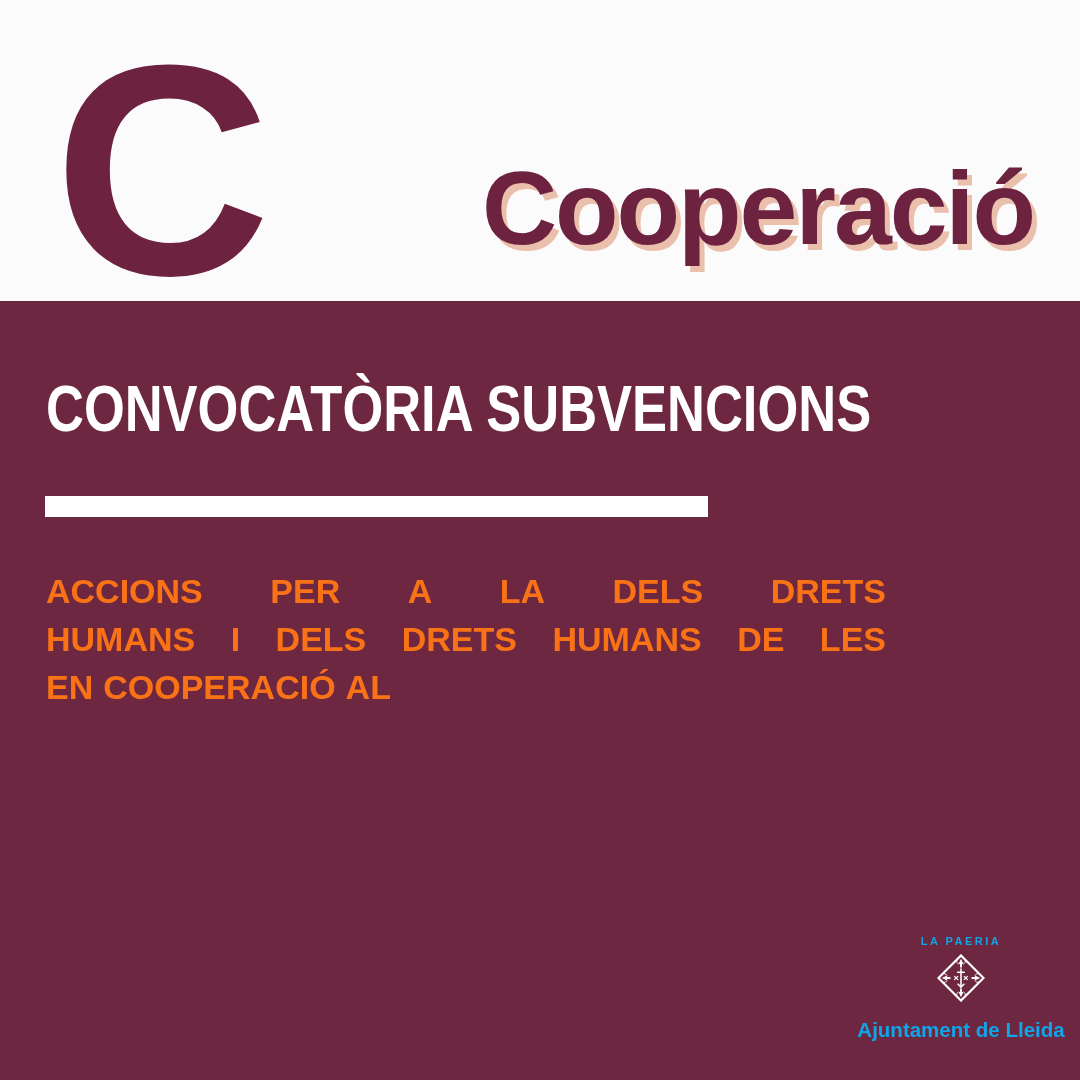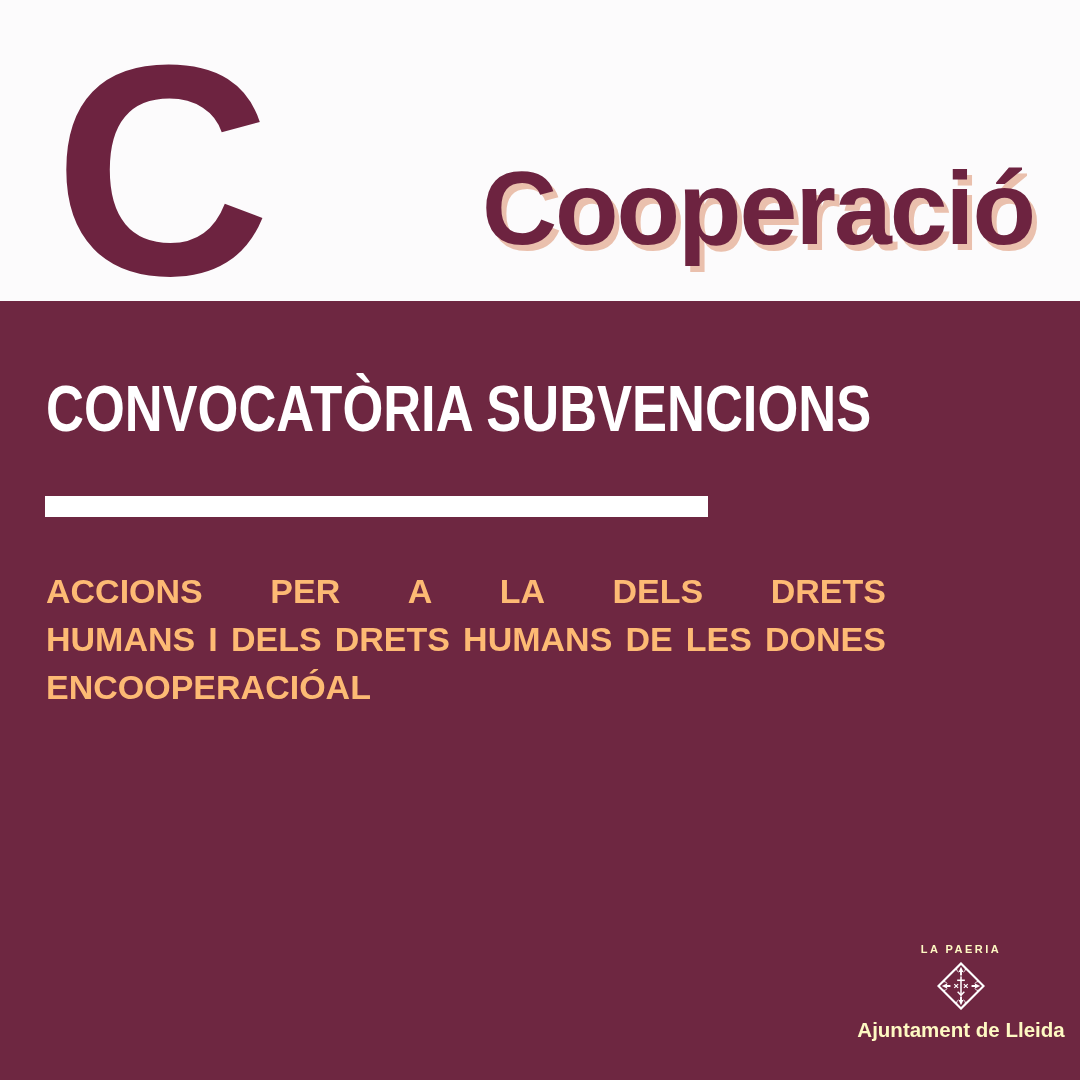--- a/index.html
+++ b/index.html
@@ -56,54 +56,54 @@
   .heading-rule {
     position: absolute;
     left: 45px; top: 496px;
     width: 663px; height: 21px;
     background: #FFFFFF;
   }
   .body-text {
     position: absolute;
     left: 46px; top: 567px;
     width: 840px;
-    color: #fdba74;
+    color: #f97316;
     font-weight: bold;
     font-size: 34px;
   }
   .body-line {
     display: flex;
     height: 48px;
     align-items: center;
     white-space: nowrap;
   }
   .body-line.justify { justify-content: space-between; }
-  .body-line:not(.justify) { }
+  .body-line:not(.justify) { gap: 10px; }
   
   .logo {
     position: absolute;
     right: 31px; bottom: 38px;
     width: 176px;
     display: flex;
     flex-direction: column;
     align-items: center;
-    color: #fef9c3;
+    color: #0ea5e9;
   }
   .logo-top-label {
     font-size: 11px;
     font-weight: bold;
     letter-spacing: 2.5px;
     margin-bottom: 7px;
     white-space: nowrap;
   }
   .logo-emblem { width: 48px; height: 48px; }
   .logo-bottom-label {
     font-size: 20.5px;
     font-weight: bold;
-    margin-top: 8px;
+    margin-top: 16px;
     white-space: nowrap;
   }
 </style>
 </head>
 <body>
 
 <div class="page">
 
   <div class="header-band">
     <div class="big-letter">C</div>
@@ -124,21 +124,20 @@
         <span>DRETS</span>
       </div>
       <div class="body-line justify">
         <span>HUMANS</span>
         <span>I</span>
         <span>DELS</span>
         <span>DRETS</span>
         <span>HUMANS</span>
         <span>DE</span>
         <span>LES</span>
-        <span>DONES</span>
       </div>
       <div class="body-line">
         <span>EN</span>
         <span>COOPERACIÓ</span>
         <span>AL</span>
       </div>
     </div>
 
   <div class="logo">
     <div class="logo-top-label">LA PAERIA</div>

